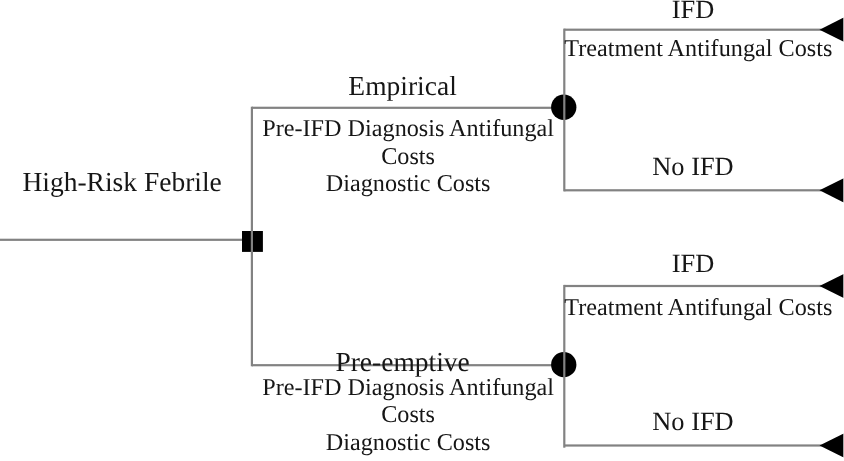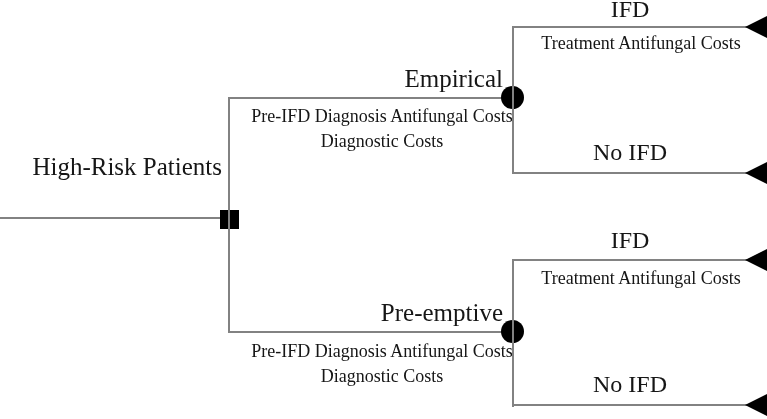--- a/index.html
+++ b/index.html
@@ -22,23 +22,23 @@
     position: absolute; width: 23px; height: 23px;
     border-radius: 50%; background: var(--node, #000000);
   }
   .node-triangle {
     position: absolute; width: 0; height: 0;
     border-top: 11px solid transparent;
     border-bottom: 11px solid transparent;
     border-right: 22px solid var(--node, #000000);
   }
   .lbl { position: absolute; text-align: center; white-space: nowrap; }
-  .lbl-big   { font-size: 25px; line-height: 30px; text-align: right; }
+  .lbl-big   { font-size: 25px; line-height: 30px; }
   .lbl-mid   { font-size: 24px; line-height: 27px; }
-  .lbl-small { font-size: 18px; line-height: 25px; margin-left: 11px; }
+  .lbl-small { font-size: 22px; line-height: 25px; }
 
   
   #root-label        { left: 0;   top: 150px; width: 222px; white-space: normal; line-height: 33px; }
   #line-root         { left: 0;   top: 217px; width: 221px; }
   #node-root         { left: 220px; top: 210px; }
   #line-trunk        { left: 228px; top: 97px;  height: 236px; }
 
   
   #line-empirical    { left: 229px; top: 97px;  width: 274px; }
   #lbl-empirical     { left: 229px; top: 64px;  width: 274px; }
@@ -48,39 +48,39 @@
   #line-emp-ifd      { left: 513px; top: 26px;  width: 234px; }
   #lbl-emp-ifd       { left: 513px; top: -4px;  width: 234px; }
   #lbl-emp-treat     { left: 513px; top: 31px;  width: 234px; }
   #tri-emp-ifd       { left: 745px; top: 16px; }
   #line-emp-noifd    { left: 513px; top: 172px; width: 234px; }
   #lbl-emp-noifd     { left: 513px; top: 139px; width: 234px; }
   #tri-emp-noifd     { left: 745px; top: 162px; }
 
   
   #line-preemptive   { left: 229px; top: 331px; width: 274px; }
-  #lbl-preemptive    { left: 229px; top: 298px; width: 274px; }
+  #lbl-preemptive    { left: 229px; top: 315px; width: 274px; }
   #costs-preemptive  { left: 235px; top: 339px; width: 272px; white-space: normal; }
   #node-chance-2     { left: 501px; top: 320px; }
   #line-chance-2     { left: 512px; top: 259px; height: 148px; }
   #line-pre-ifd      { left: 513px; top: 259px; width: 234px; }
   #lbl-pre-ifd       { left: 513px; top: 227px; width: 234px; }
   #lbl-pre-treat     { left: 513px; top: 266px; width: 234px; }
   #tri-pre-ifd       { left: 745px; top: 249px; }
   #line-pre-noifd    { left: 513px; top: 404px; width: 234px; }
   #lbl-pre-noifd     { left: 513px; top: 371px; width: 234px; }
   #tri-pre-noifd     { left: 745px; top: 394px; }
 </style>
 </head>
 <body>
 
 <div id="stage" style="--bg: #ffffff; --line: #828282; --node: #000000; --text: #161616;">
 
   <div class="lbl lbl-big" id="root-label">
-    <div>High-Risk Patients</div>
+    <div>High-Risk Febrile</div>
   </div>
   <div class="hline" id="line-root"></div>
   <div class="node-square" id="node-root"></div>
   <div class="vline" id="line-trunk"></div>
 
   <div class="hline" id="line-empirical"></div>
   <div class="lbl lbl-big" id="lbl-empirical">Empirical</div>
   <div class="lbl lbl-small" id="costs-empirical">
     <div>Pre-IFD Diagnosis Antifungal Costs</div>
     <div>Diagnostic Costs</div>

